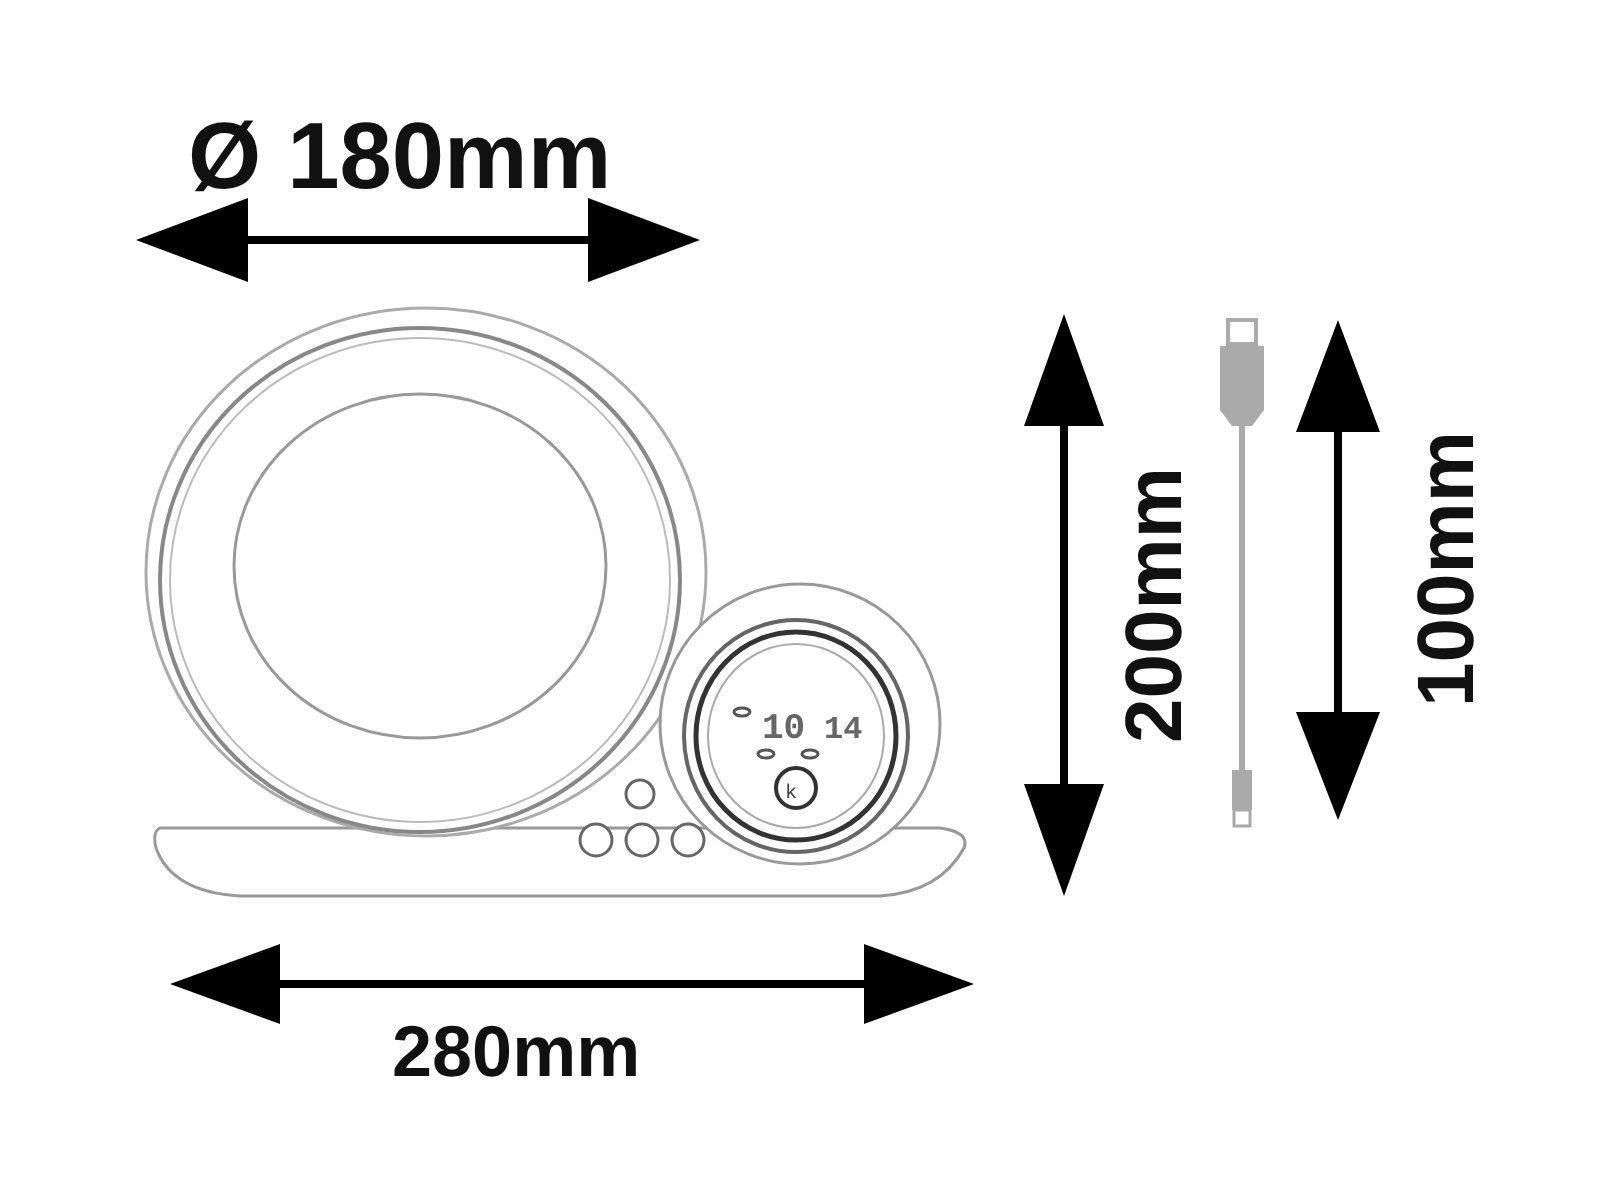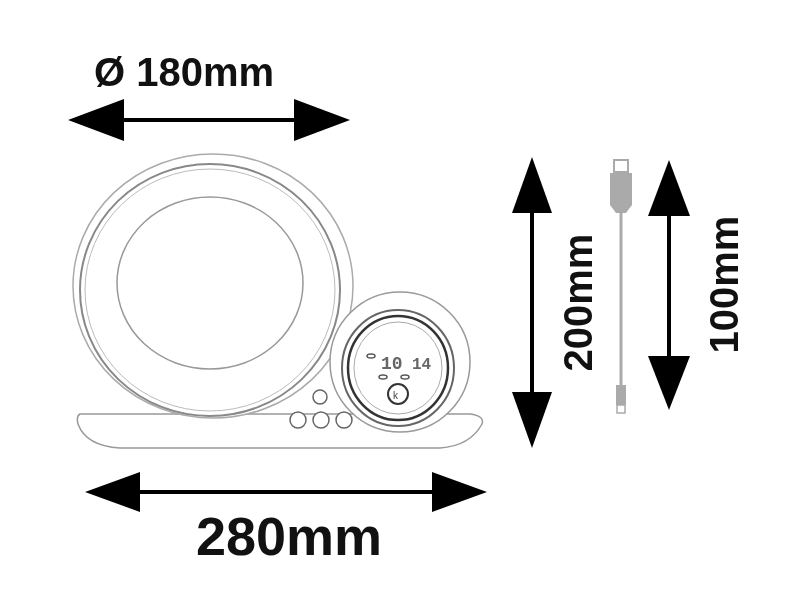--- a/index.html
+++ b/index.html
@@ -1,19 +1,19 @@
 <!DOCTYPE html>
 <html><head>
   <meta charset="utf-8">
   <style>
     html, body { margin: 0; padding: 0; background: #ffffff; }
     body { width: 800px; height: 600px; position: relative; overflow: hidden; font-family: "Liberation Sans", sans-serif; }
     .label { position: absolute; font-weight: bold; color: #111111; font-family: "Liberation Sans", sans-serif; white-space: nowrap; }
-    #lbl-top { left: 94px; top: 50px; font-size: 40px; }
-    #lbl-bottom { left: 196px; top: 505px; font-size: 54px; }
+    #lbl-top { left: 94px; top: 50px; font-size: 47px; }
+    #lbl-bottom { left: 196px; top: 505px; font-size: 36px; }
     .vlabel { position: absolute; font-weight: bold; color: #111111; font-family: "Liberation Sans", sans-serif; font-size: 40px; white-space: nowrap; transform-origin: center center; transform: rotate(-90deg); }
     #lbl-200 { left: 508px; top: 280px; width: 140px; text-align: center; }
     #lbl-100 { left: 654px; top: 262px; width: 140px; text-align: center; }
     svg { position: absolute; left: 0; top: 0; }
   </style>
 </head>
 <body>
 
 <svg width="800" height="600" viewBox="0 0 800 600">
 

